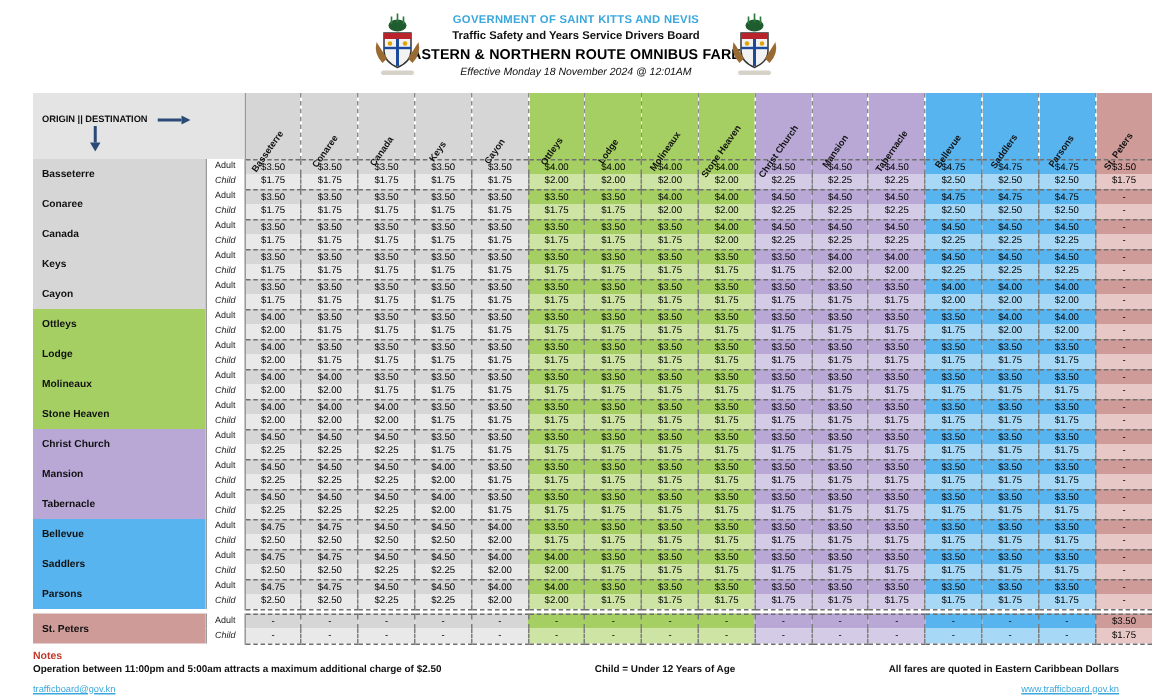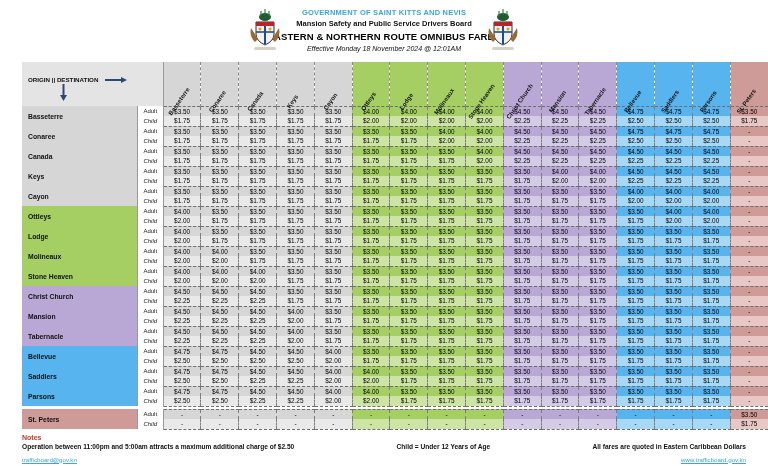--- a/index.html
+++ b/index.html
@@ -104,21 +104,21 @@
         <circle cx="12" cy="21" r="1.5" fill="#e0a300"></circle>
         <circle cx="22" cy="21" r="1.5" fill="#e0a300"></circle>
         <path d="M3 20 q-2 8 4 14 l3 -3" fill="#9a6a33"></path>
         <path d="M31 20 q2 8 -4 14 l-3 -3" fill="#9a6a33"></path>
         <rect x="6" y="39" width="22" height="3" rx="1.5" fill="#d7d2c8"></rect>
       </svg>
     </div>
 
     <div class="hdr-center">
       <div class="gov">GOVERNMENT OF SAINT KITTS AND NEVIS</div>
-      <div class="board">Mansion Safety and Public Service Drivers Board</div>
+      <div class="board">Traffic Safety and Years Service Drivers Board</div>
       <div class="title">EASTERN &amp; NORTHERN ROUTE OMNIBUS FARES</div>
       <div class="eff">Effective Monday 18 November 2024 @ 12:01AM</div>
     </div>
 
     <div class="crest right">
       <svg viewBox="0 0 34 44" width="34" height="44" aria-hidden="true">
         <ellipse cx="17" cy="9" rx="6" ry="4" fill="#1f5c2f"></ellipse>
         <path d="M13 8 L13 3 M17 7 L17 1 M21 8 L21 3" stroke="#2b7a3d" stroke-width="1.1"></path>
         <path d="M8 14 h18 v12 q0 7 -9 11 q-9 -4 -9 -11 z" fill="#f2f2f2" stroke="#333" stroke-width="1"></path>
         <path d="M8 14 h18 v4 h-18 z" fill="#b9232c"></path>

